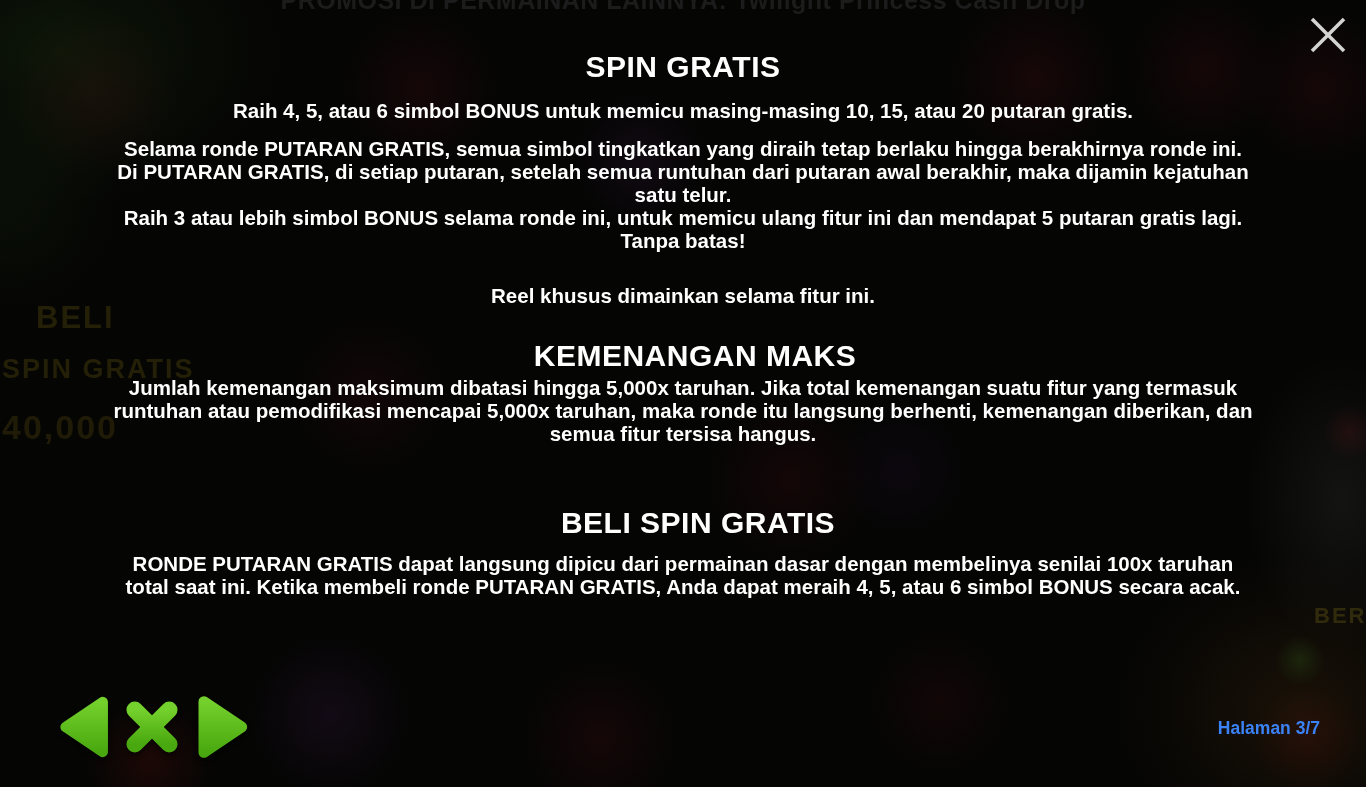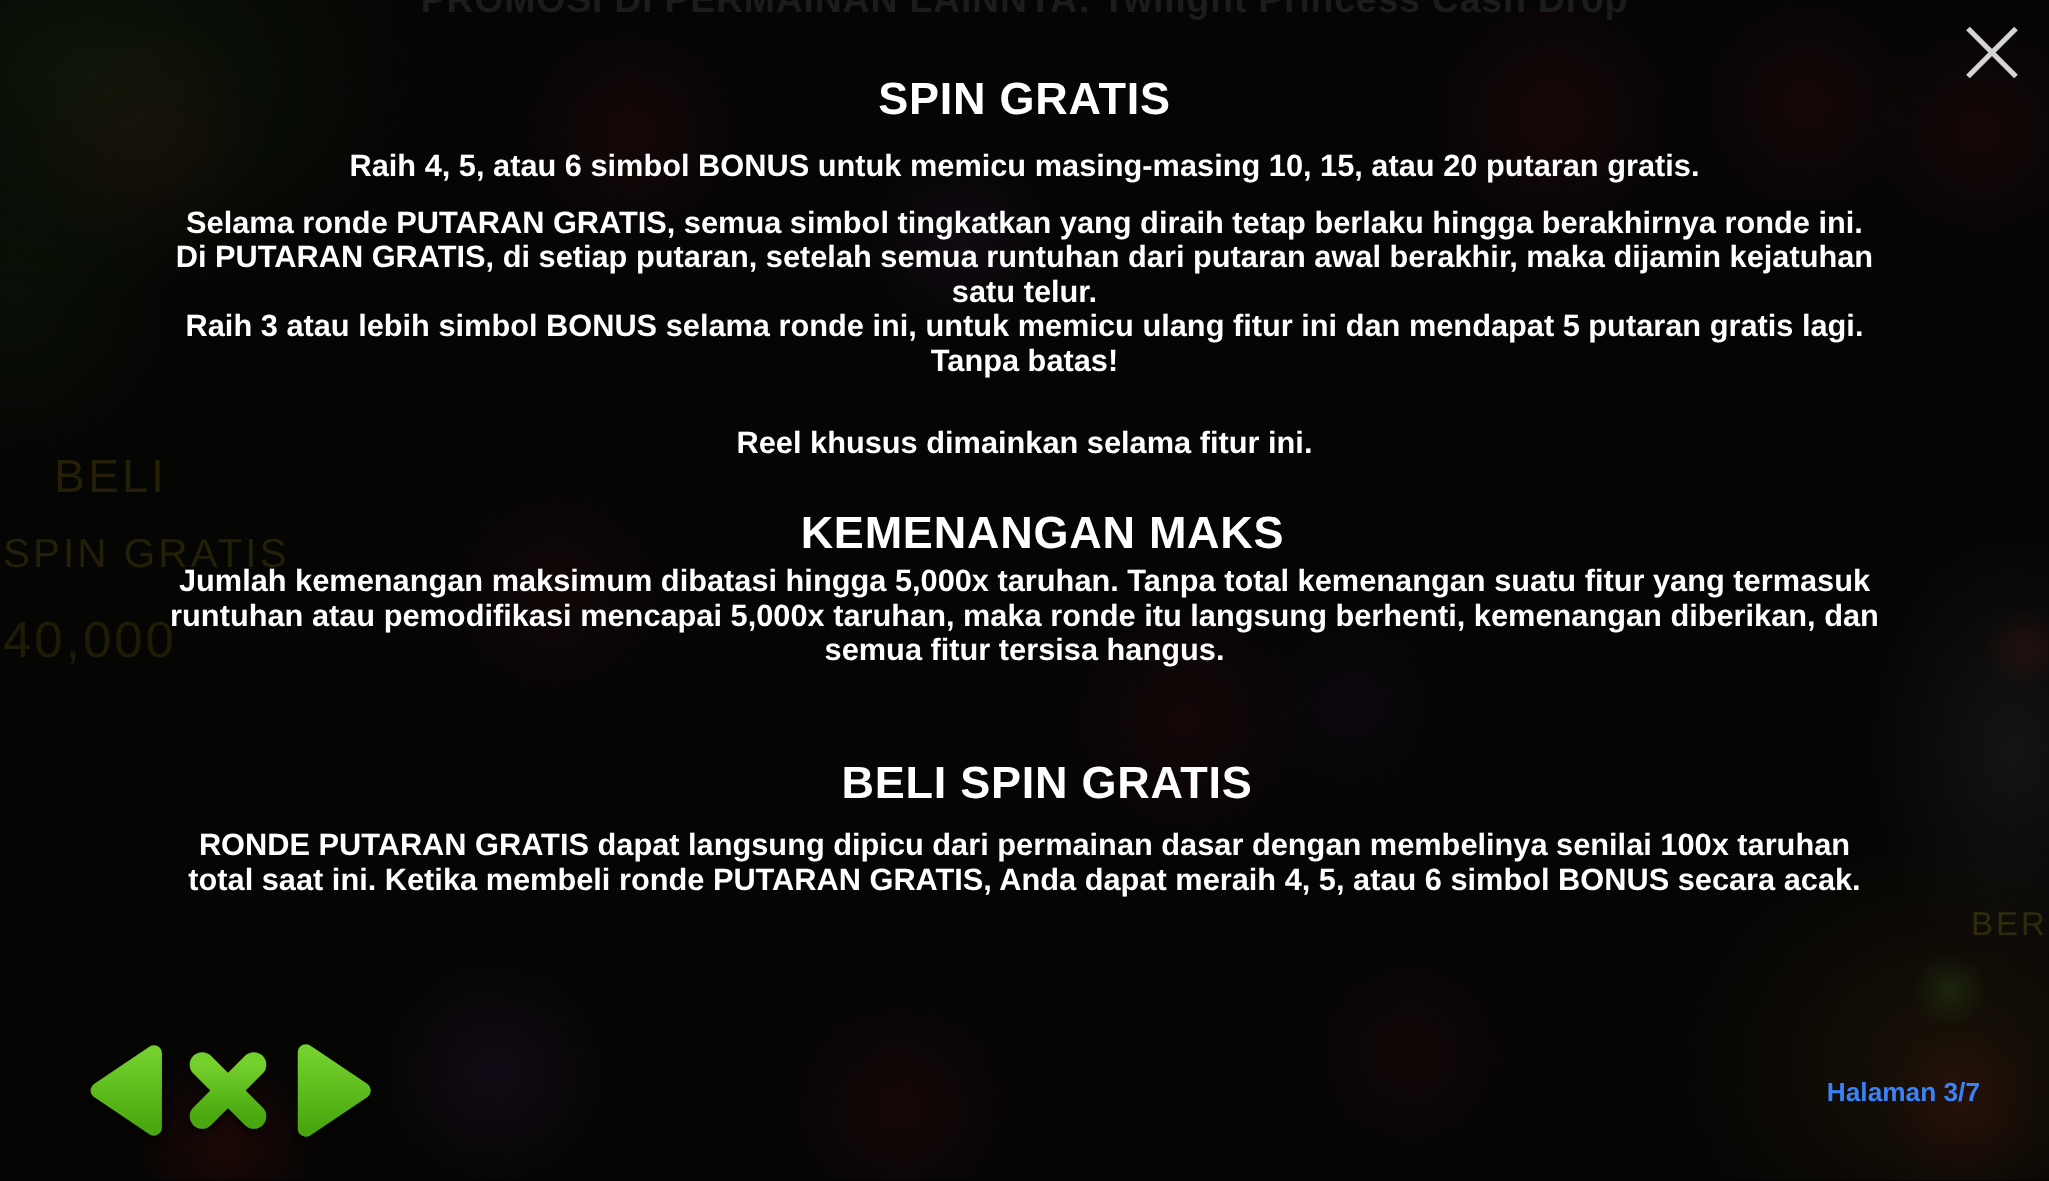--- a/index.html
+++ b/index.html
@@ -33,21 +33,21 @@
       radial-gradient(100px 100px at 940px 702px,rgba(88,14,24,.16), transparent 70%),
       radial-gradient(90px 90px  at 150px 762px, rgba(120,22,14,.20), transparent 70%),
       radial-gradient(80px 80px  at 1308px 738px,rgba(120,22,14,.16), transparent 70%),
       radial-gradient(260px 220px at 1300px 710px,rgba(70,45,15,.30), transparent 70%),
       radial-gradient(140px 210px at 1342px 500px,rgba(255,255,255,.06), transparent 70%),
       radial-gradient(40px 40px  at 1350px 432px,rgba(160,30,30,.14), transparent 70%),
       radial-gradient(36px 36px  at 1300px 660px,rgba(60,140,40,.22), transparent 70%);
   }
   .bg-frag{
     position:absolute;
-    font-weight:normal;
+    font-weight:bold;
     color:rgba(110,92,18,.30);
     letter-spacing:2px;
     white-space:nowrap;
     text-align:right;
   }
   .frag-beli{left:36px;top:300px;font-size:31px;}
   .frag-spingratis{left:2px;top:354px;font-size:27px;}
   .frag-amount{left:2px;top:408px;font-size:34px;color:rgba(110,92,18,.26);}
   .frag-speech{left:1314px;top:603px;font-size:22px;color:rgba(105,95,20,.38);}
 
@@ -145,21 +145,21 @@
     <div>satu telur.</div>
     <div>Raih 3 atau lebih simbol BONUS selama ronde ini, untuk memicu ulang fitur ini dan mendapat 5 putaran gratis lagi.</div>
     <div>Tanpa batas!</div>
   </div>
   <div class="tblock t-sec1-b2">
     <div>Reel khusus dimainkan selama fitur ini.</div>
   </div>
 
   <div class="sec-title t-sec2-title">KEMENANGAN MAKS</div>
   <div class="tblock t-sec2-b0">
-    <div>Jumlah kemenangan maksimum dibatasi hingga 5,000x taruhan. Tanpa total kemenangan suatu fitur yang termasuk</div>
+    <div>Jumlah kemenangan maksimum dibatasi hingga 5,000x taruhan. Jika total kemenangan suatu fitur yang termasuk</div>
     <div>runtuhan atau pemodifikasi mencapai 5,000x taruhan, maka ronde itu langsung berhenti, kemenangan diberikan, dan</div>
     <div>semua fitur tersisa hangus.</div>
   </div>
 
   <div class="sec-title t-sec3-title">BELI SPIN GRATIS</div>
   <div class="tblock t-sec3-b0">
     <div>RONDE PUTARAN GRATIS dapat langsung dipicu dari permainan dasar dengan membelinya senilai 100x taruhan</div>
     <div>total saat ini. Ketika membeli ronde PUTARAN GRATIS, Anda dapat meraih 4, 5, atau 6 simbol BONUS secara acak.</div>
   </div>
 

